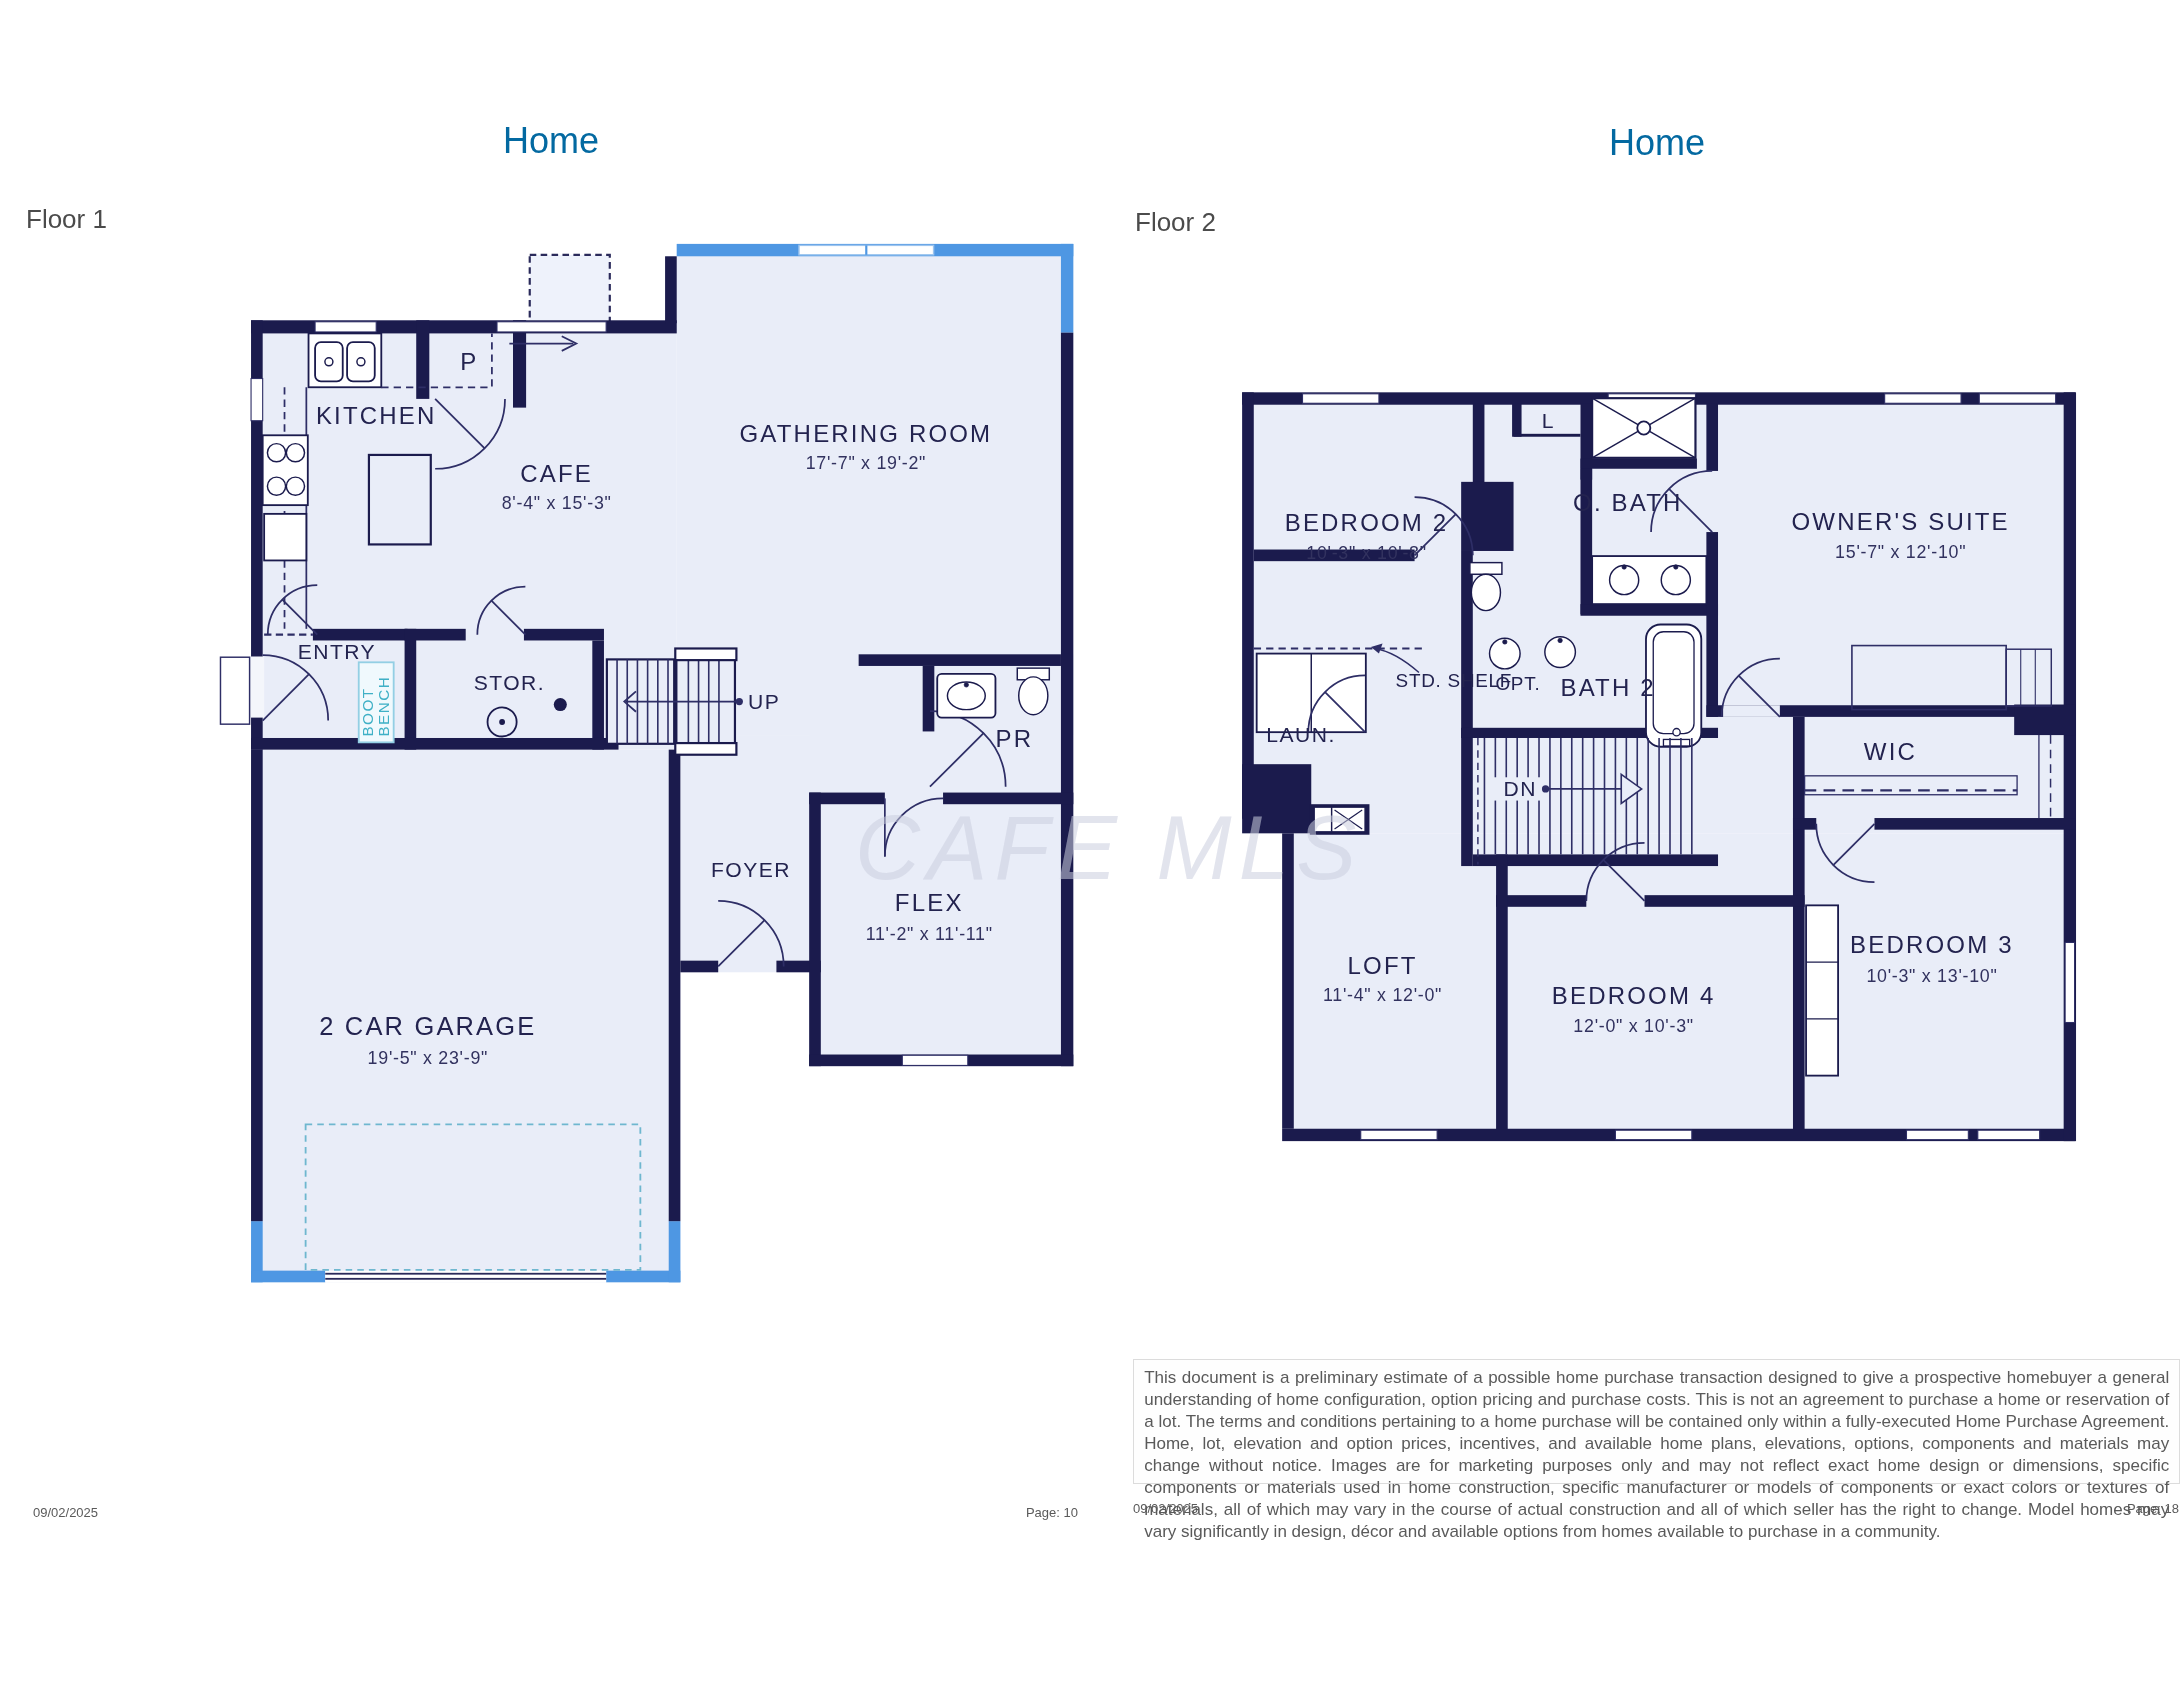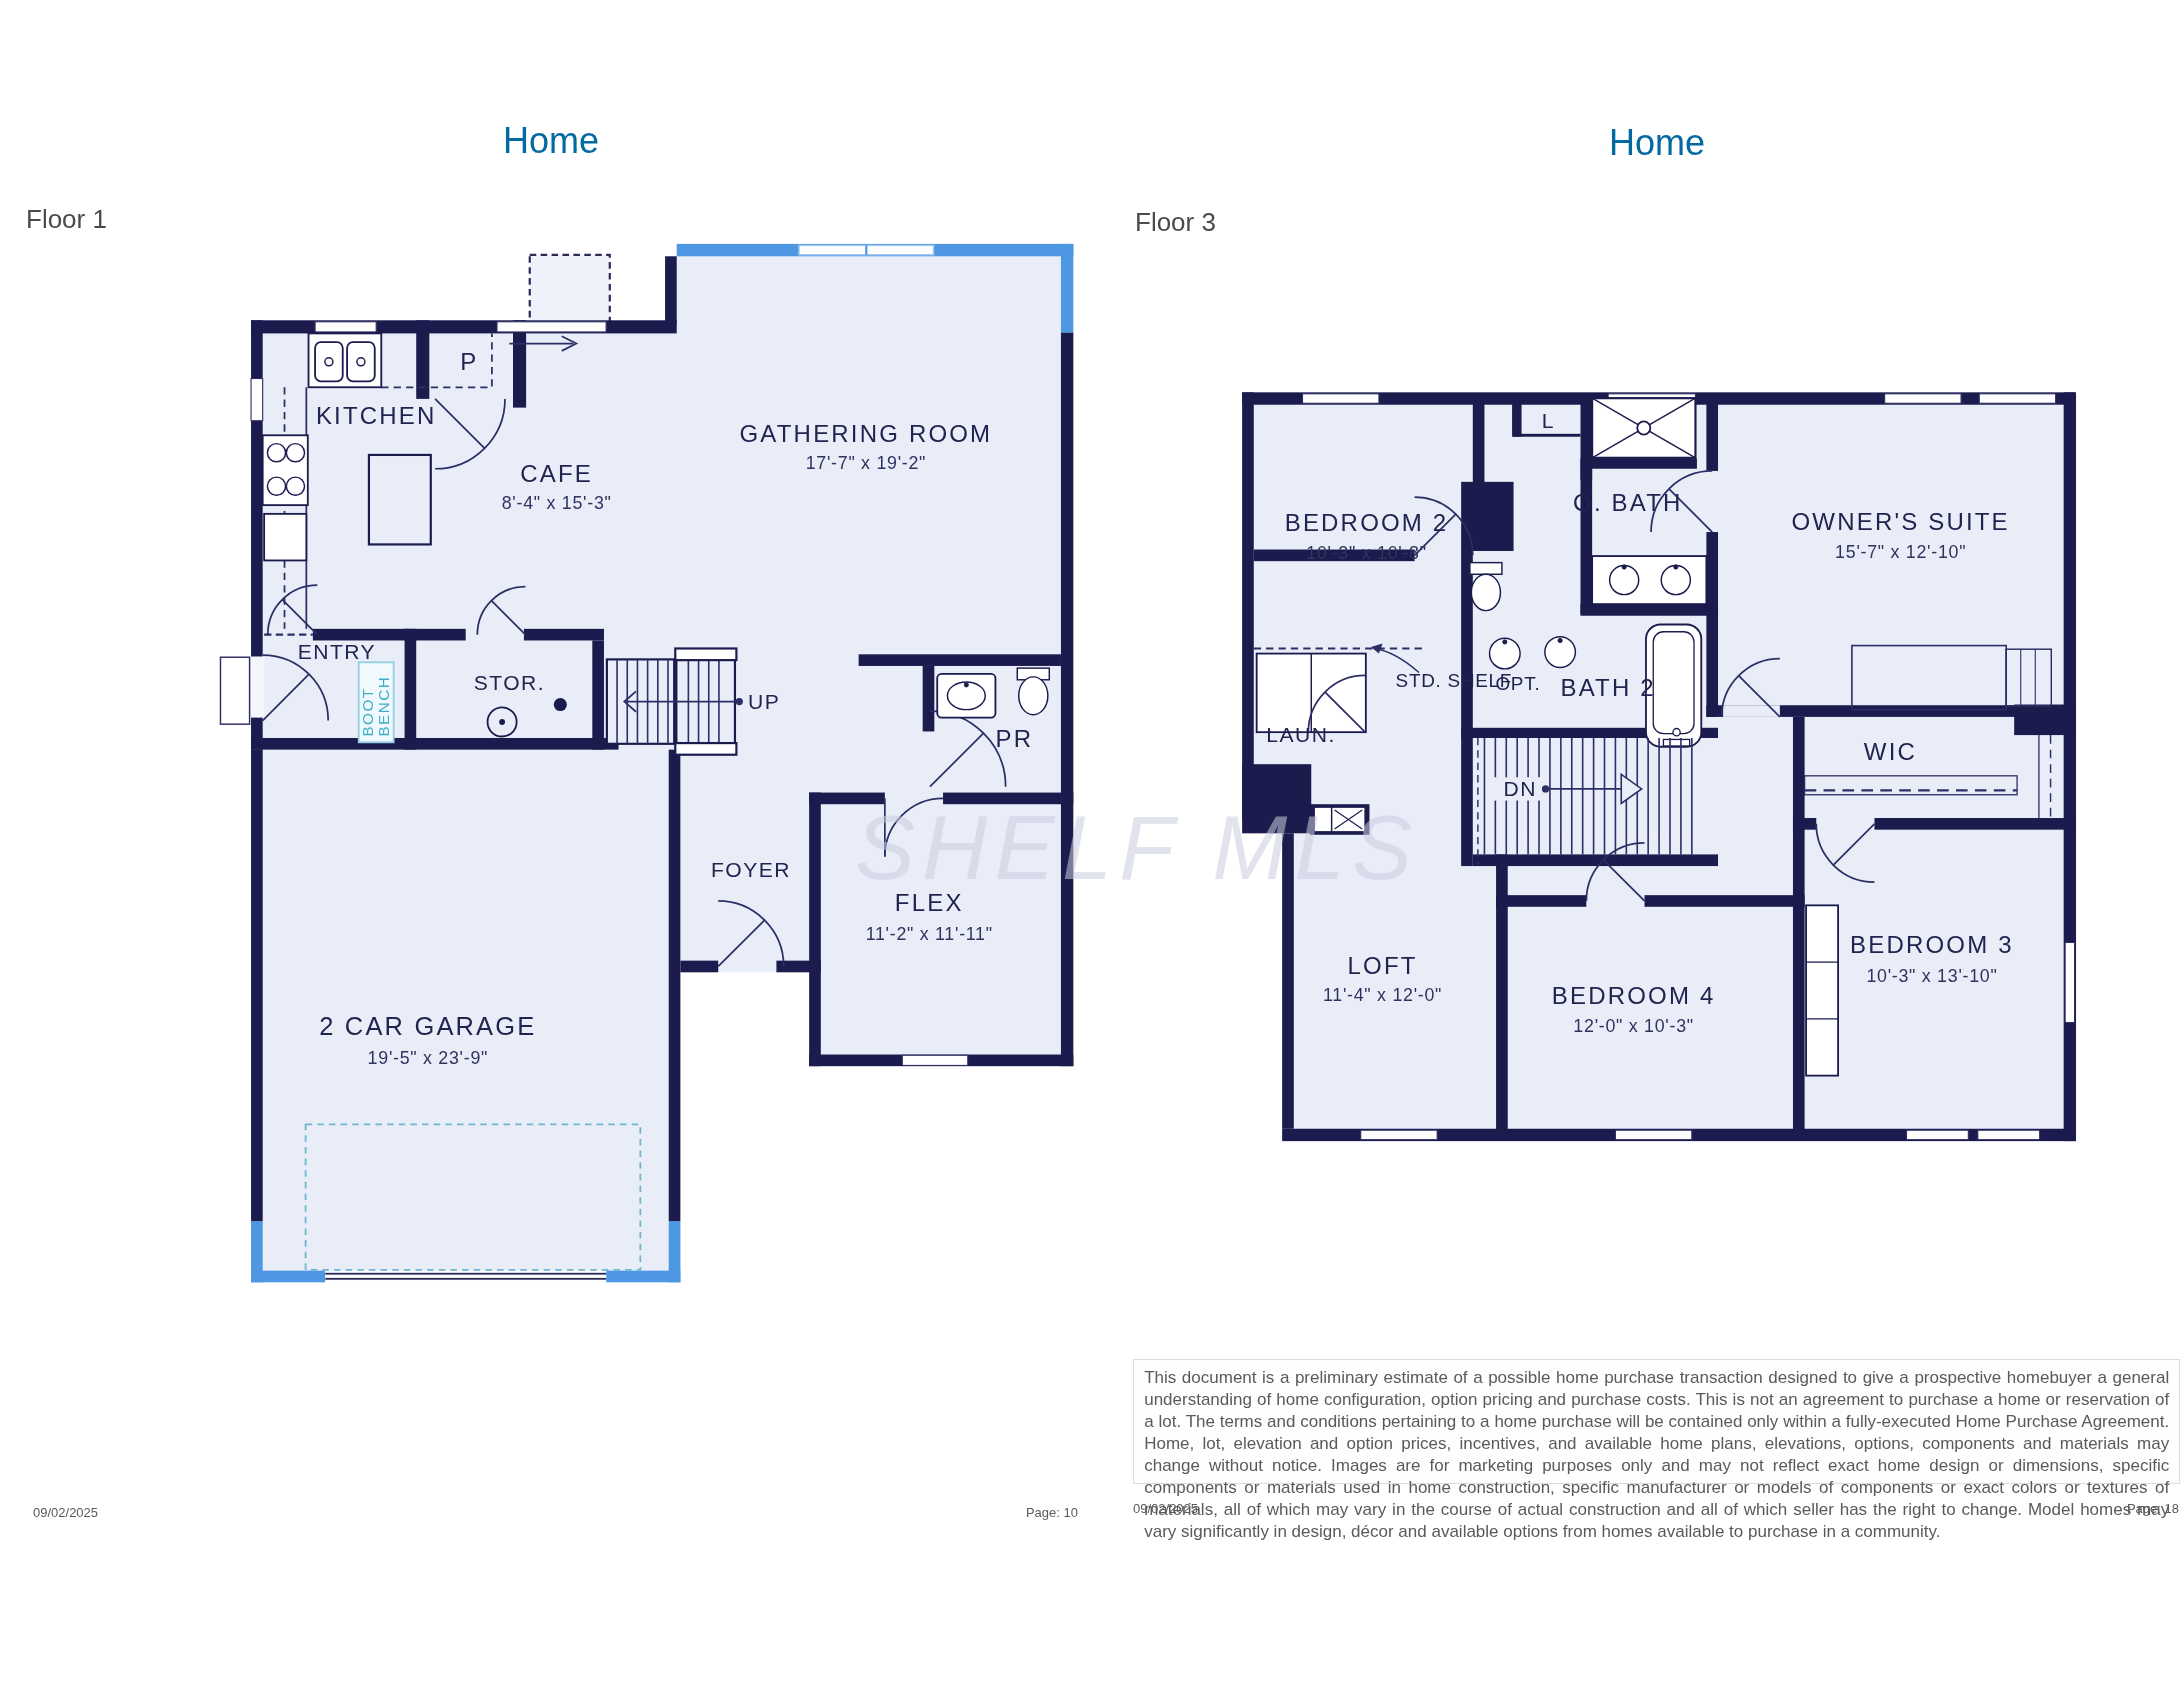--- a/index.html
+++ b/index.html
@@ -22,21 +22,21 @@
   .teal-t{font-size:21px;letter-spacing:2px;fill:#3fb0c6;}
 </style>
 </head>
 <body>
 
 <div id="page">
 
   <div class="abs plan-title" style="left:260px;top:120px;">Home</div>
   <div class="abs plan-title" style="left:1366px;top:122px;">Home</div>
   <div class="abs floor-label" style="left:26px;top:204px;">Floor 1</div>
-  <div class="abs floor-label" style="left:1135px;top:207px;">Floor 3</div>
+  <div class="abs floor-label" style="left:1135px;top:207px;">Floor 2</div>
 
   <svg class="abs" style="left:0;top:0;" width="2183" height="1687" viewBox="0 0 3000 2318">
 
     <g>
 
       <g fill="#e9edf8">
         <rect x="345" y="440" width="585" height="590"></rect>
         <rect x="930" y="335" width="545" height="675"></rect>
         <rect x="345" y="1030" width="590" height="732"></rect>
         <rect x="935" y="1010" width="193" height="326"></rect>
@@ -383,21 +383,21 @@
         <text class="rm" x="1900" y="1338">LOFT</text>
         <text class="dim" x="1900" y="1376">11'-4" x 12'-0"</text>
         <text class="rm" x="2245" y="1380">BEDROOM 4</text>
         <text class="dim" x="2245" y="1418">12'-0" x 10'-3"</text>
         <text class="rm" x="2655" y="1310">BEDROOM 3</text>
         <text class="dim" x="2655" y="1350">10'-3" x 13'-10"</text>
       </g>
     </g>
   </svg>
 
-  <div id="wm" class="abs">SHELF MLS</div>
+  <div id="wm" class="abs">CAFE MLS</div>
 
   <div class="abs meta" style="left:33px;top:1505px;">09/02/2025</div>
   <div class="abs meta" style="left:860px;top:1505px;width:218px;text-align:right;">Page: 10</div>
 
   <div id="note-right" class="abs note-box">
     <span>This document is a preliminary estimate of a possible home purchase transaction designed to give a prospective homebuyer a general understanding of home configuration, option pricing and purchase costs. This is not an agreement to purchase a home or reservation of a lot. The terms and conditions pertaining to a home purchase will be contained only within a fully-executed Home Purchase Agreement. Home, lot, elevation and option prices, incentives, and available home plans, elevations, options, components and materials may change without notice. Images are for marketing purposes only and may not reflect exact home design or dimensions, specific components or materials used in home construction, specific manufacturer or models of components or exact colors or textures of materials, all of which may vary in the course of actual construction and all of which seller has the right to change. Model homes may vary significantly in design, décor and available options from homes available to purchase in a community.</span>
   </div>
   <div class="abs meta" style="left:1133px;top:1501px;">09/02/2025</div>
   <div class="abs meta" style="left:1961px;top:1501px;width:218px;text-align:right;">Page: 18</div>
 

